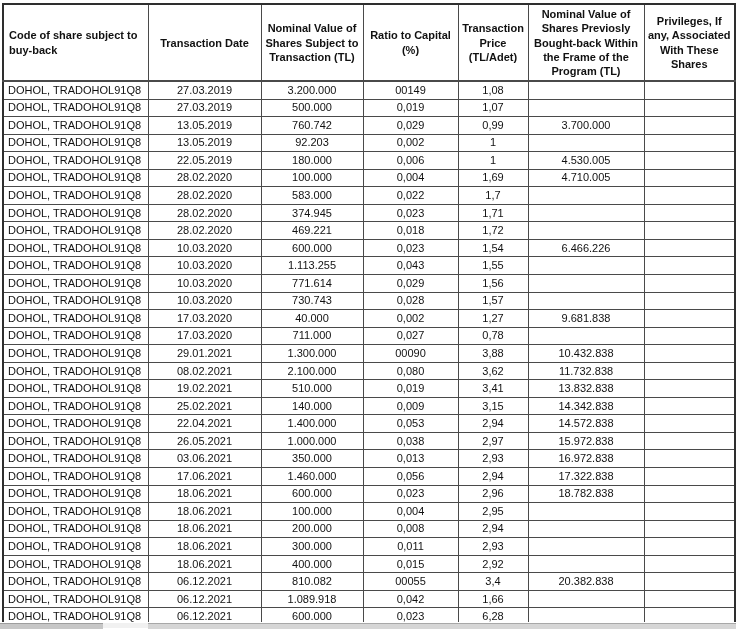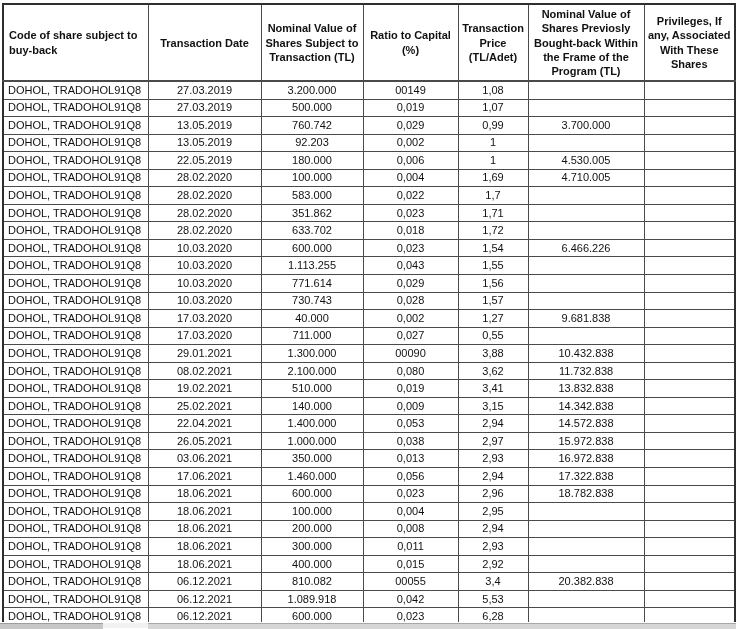--- a/index.html
+++ b/index.html
@@ -165,30 +165,30 @@
           <td>28.02.2020</td>
           <td>583.000</td>
           <td>0,022</td>
           <td>1,7</td>
           <td></td>
           <td></td>
         </tr>
         <tr>
           <td class="align-left">DOHOL, TRADOHOL91Q8</td>
           <td>28.02.2020</td>
-          <td>351.862</td>
+          <td>374.945</td>
           <td>0,023</td>
           <td>1,71</td>
           <td></td>
           <td></td>
         </tr>
         <tr>
           <td class="align-left">DOHOL, TRADOHOL91Q8</td>
           <td>28.02.2020</td>
-          <td>633.702</td>
+          <td>469.221</td>
           <td>0,018</td>
           <td>1,72</td>
           <td></td>
           <td></td>
         </tr>
         <tr>
           <td class="align-left">DOHOL, TRADOHOL91Q8</td>
           <td>10.03.2020</td>
           <td>600.000</td>
           <td>0,023</td>
@@ -230,21 +230,21 @@
           <td>0,002</td>
           <td>1,27</td>
           <td>9.681.838</td>
           <td></td>
         </tr>
         <tr>
           <td class="align-left">DOHOL, TRADOHOL91Q8</td>
           <td>17.03.2020</td>
           <td>711.000</td>
           <td>0,027</td>
-          <td>0,55</td>
+          <td>0,78</td>
           <td></td>
           <td></td>
         </tr>
         <tr>
           <td class="align-left">DOHOL, TRADOHOL91Q8</td>
           <td>29.01.2021</td>
           <td>1.300.000</td>
           <td>00090</td>
           <td>3,88</td>
           <td>10.432.838</td>
@@ -365,21 +365,21 @@
           <td>00055</td>
           <td>3,4</td>
           <td>20.382.838</td>
           <td></td>
         </tr>
         <tr>
           <td class="align-left">DOHOL, TRADOHOL91Q8</td>
           <td>06.12.2021</td>
           <td>1.089.918</td>
           <td>0,042</td>
-          <td>5,53</td>
+          <td>1,66</td>
           <td></td>
           <td></td>
         </tr>
         <tr>
           <td class="align-left">DOHOL, TRADOHOL91Q8</td>
           <td>06.12.2021</td>
           <td>600.000</td>
           <td>0,023</td>
           <td>6,28</td>
           <td></td>

